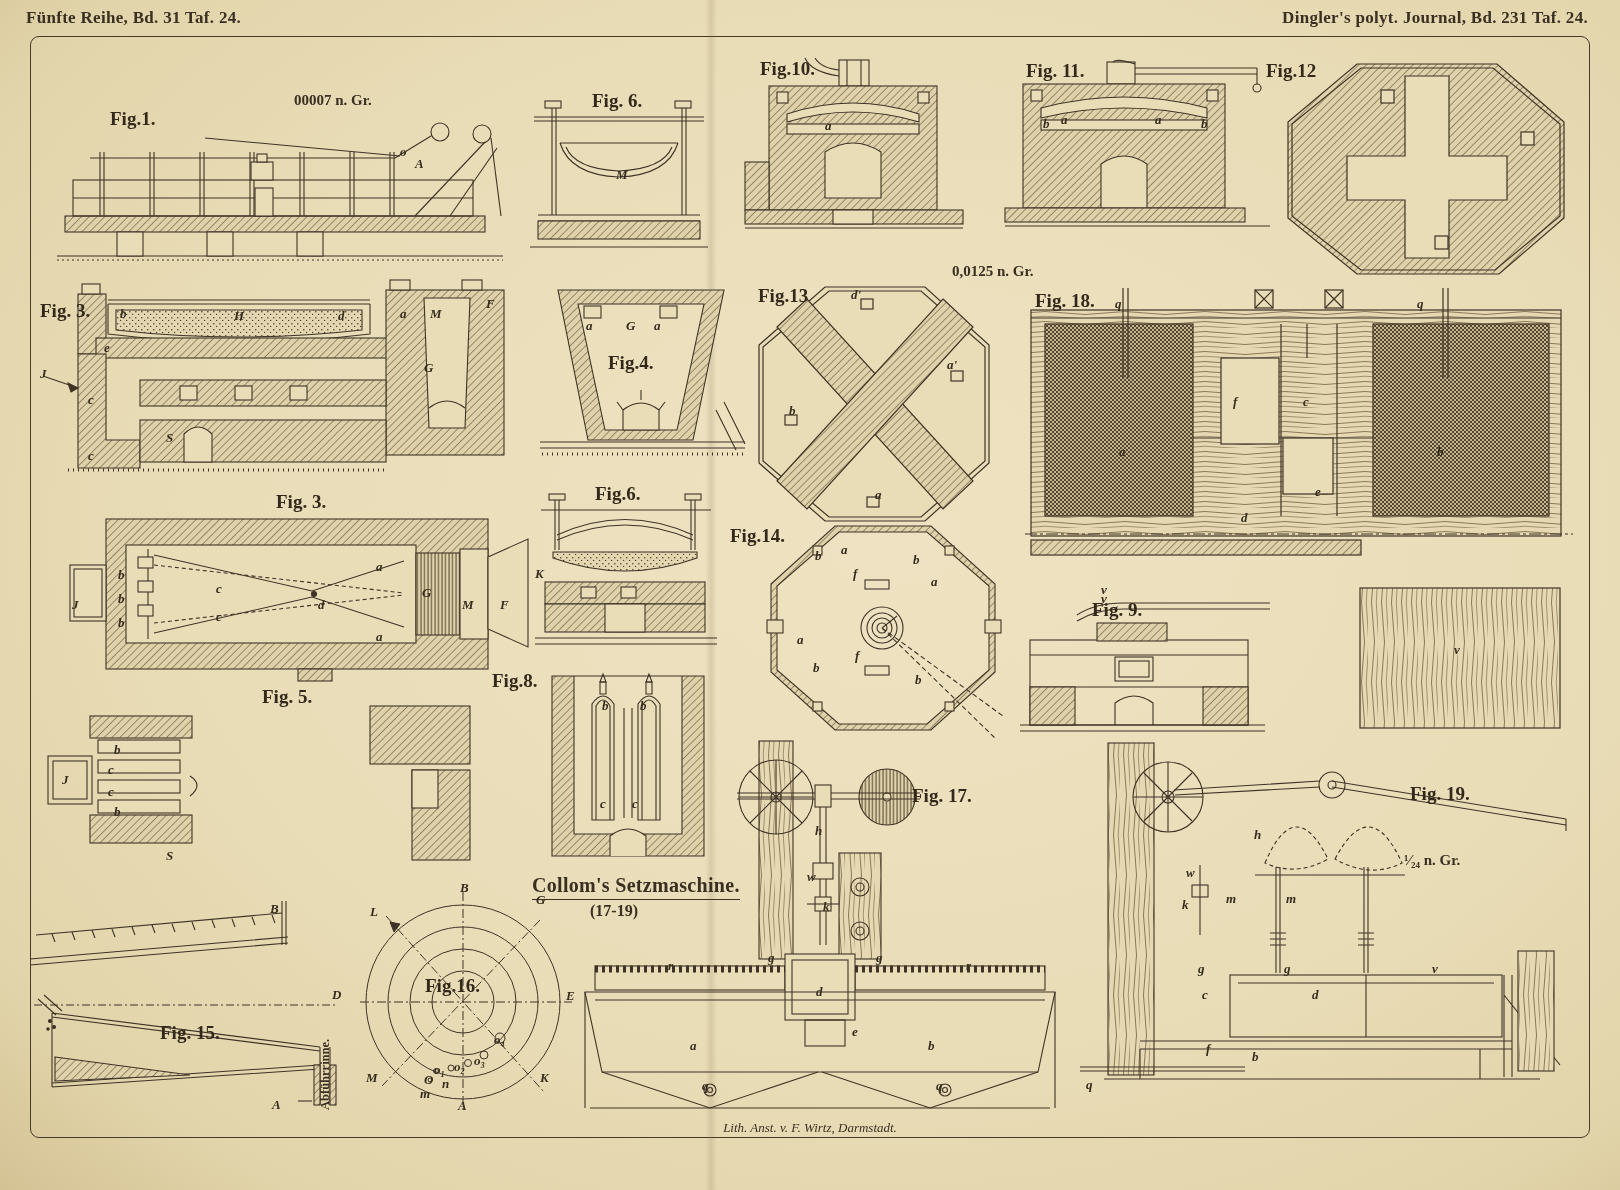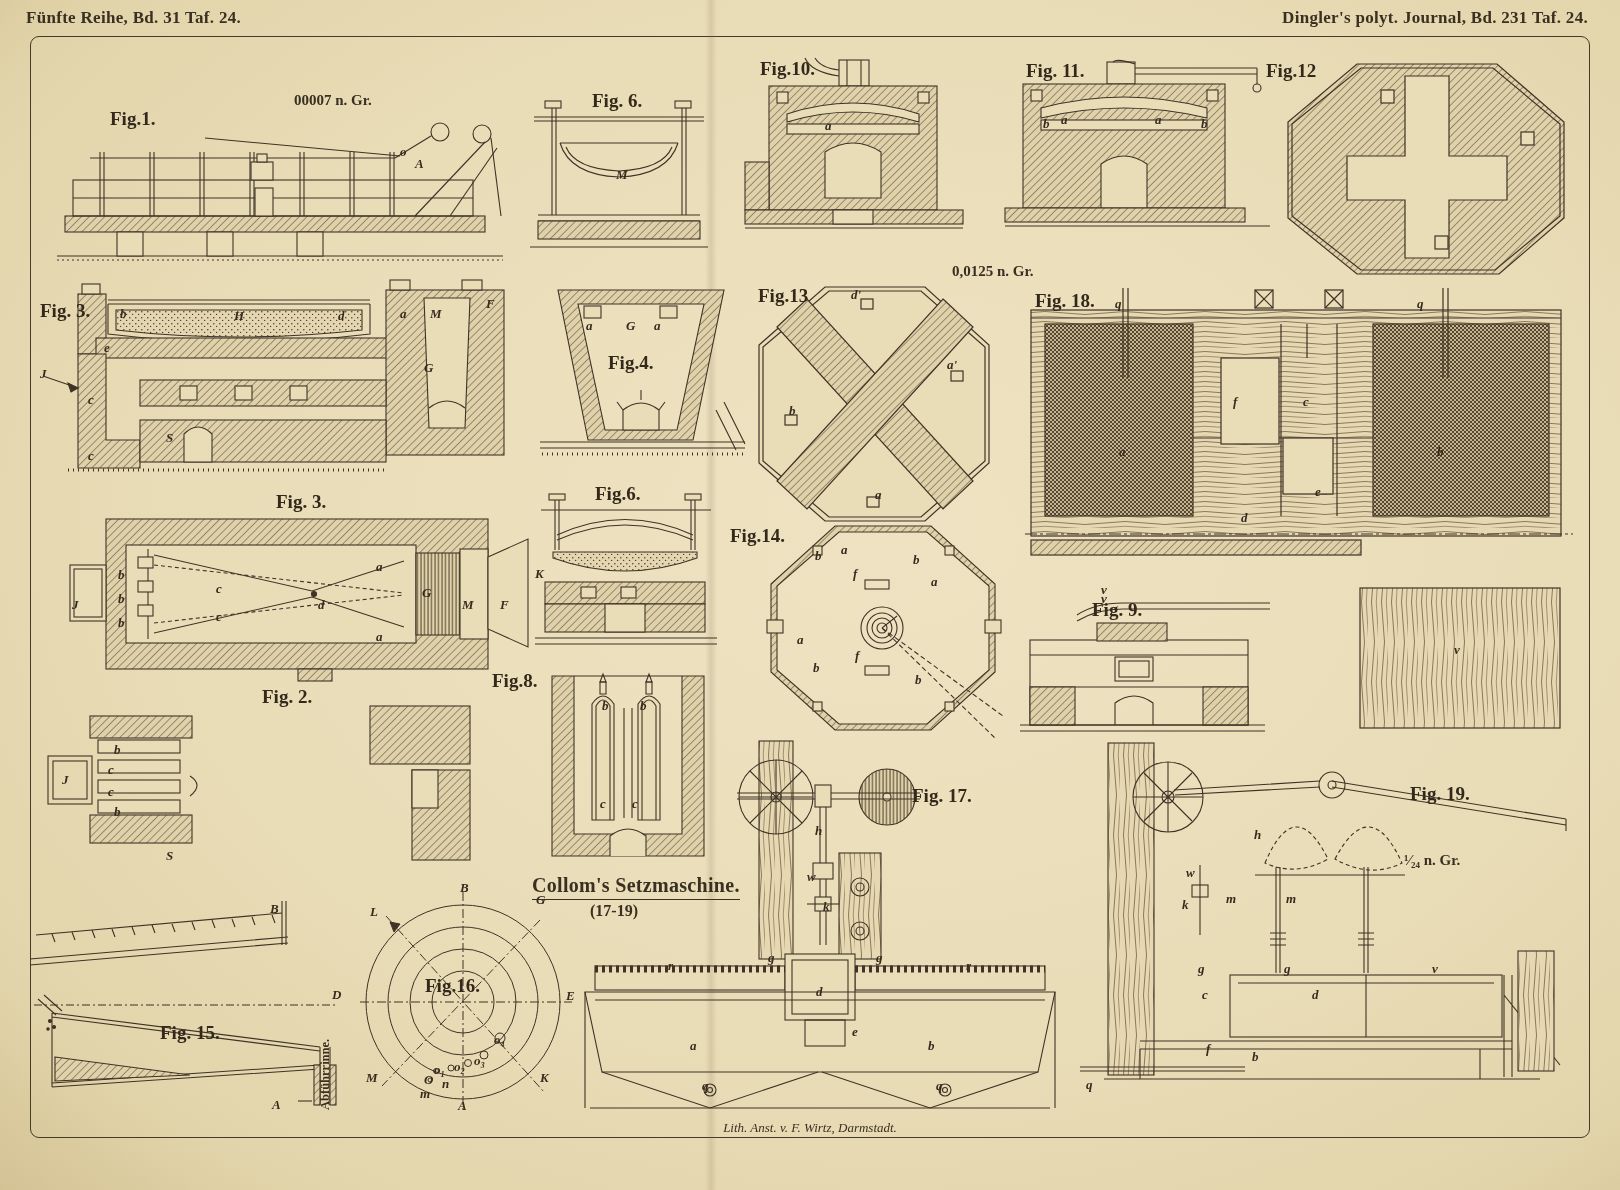--- a/index.html
+++ b/index.html
@@ -658,21 +658,21 @@
         <span class="ltr" style="left: 144px; top: 152px;">o₄</span>
       </div>
   </div>
 
   <span class="figlabel" style="left:110px;top:108px">Fig.1.</span>
   <span class="figlabel" style="left:592px;top:90px">Fig. 6.</span>
   <span class="figlabel" style="left:40px;top:300px">Fig. 3.</span>
   <span class="figlabel" style="left:608px;top:352px">Fig.4.</span>
   <span class="figlabel" style="left:276px;top:491px">Fig. 3.</span>
   <span class="figlabel" style="left:595px;top:483px">Fig.6.</span>
-  <span class="figlabel" style="left:262px;top:686px">Fig. 2.</span>
+  <span class="figlabel" style="left:262px;top:686px">Fig. 5.</span>
   <span class="figlabel" style="left:492px;top:670px">Fig.8.</span>
   <span class="figlabel" style="left:1092px;top:599px">Fig. 9.</span>
   <span class="figlabel" style="left:760px;top:58px">Fig.10.</span>
   <span class="figlabel" style="left:1026px;top:60px">Fig. 11.</span>
   <span class="figlabel" style="left:1266px;top:60px">Fig.12</span>
   <span class="figlabel" style="left:758px;top:285px">Fig.13</span>
   <span class="figlabel" style="left:730px;top:525px">Fig.14.</span>
   <span class="figlabel" style="left:160px;top:1022px">Fig. 15.</span>
   <span class="figlabel" style="left:425px;top:975px">Fig.16.</span>
   <span class="figlabel" style="left:912px;top:785px">Fig. 17.</span>

